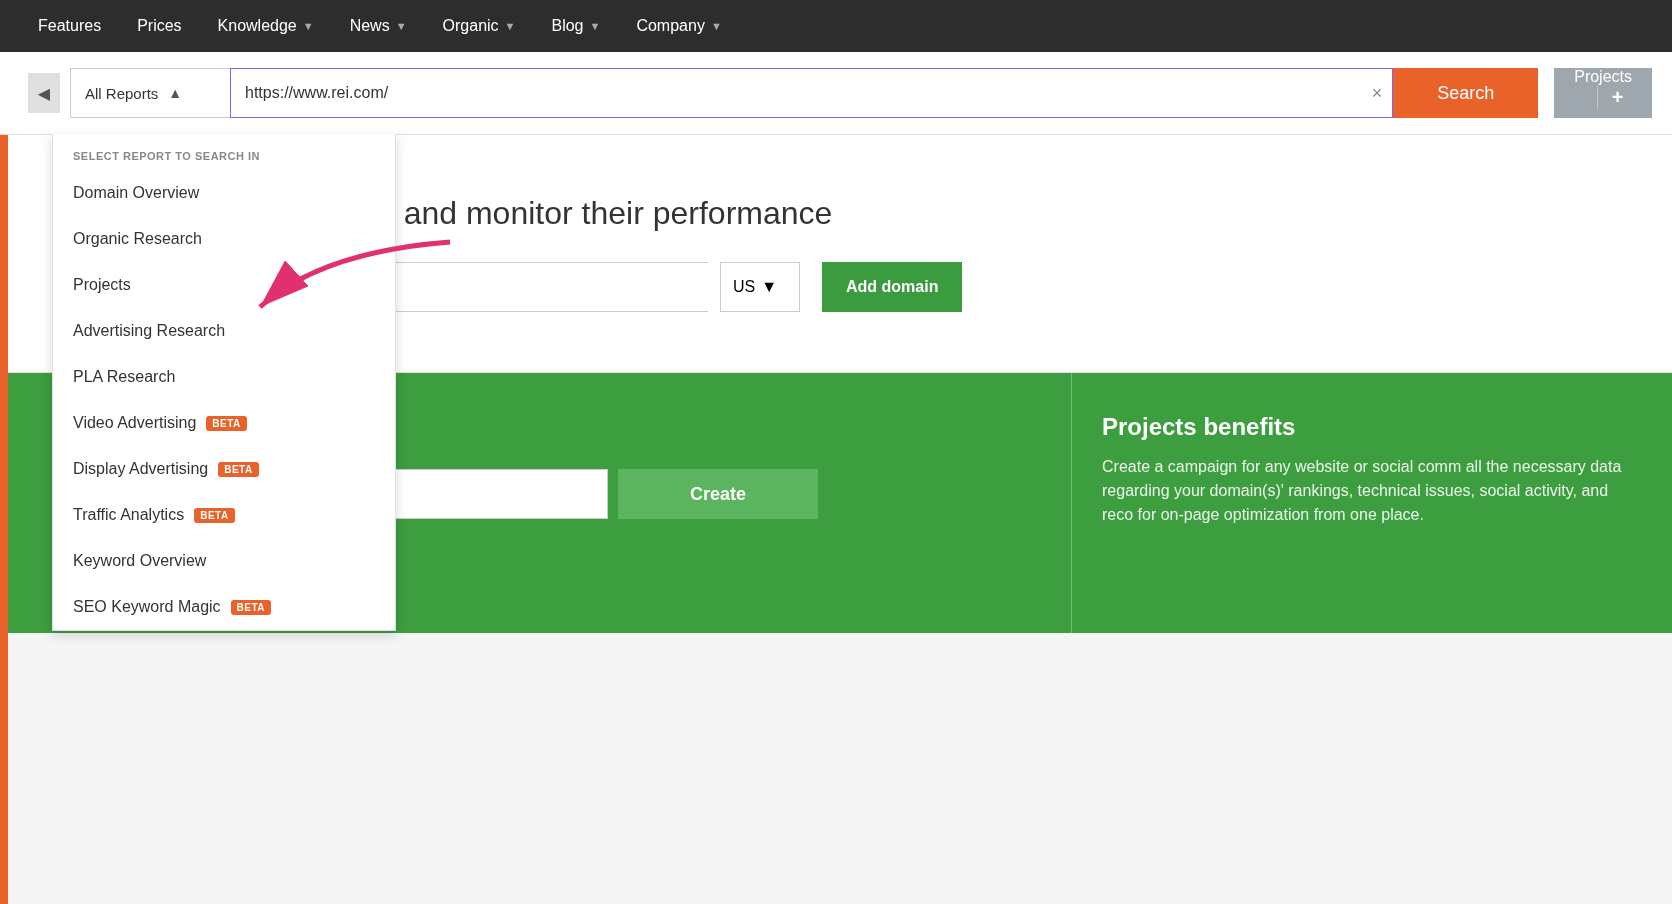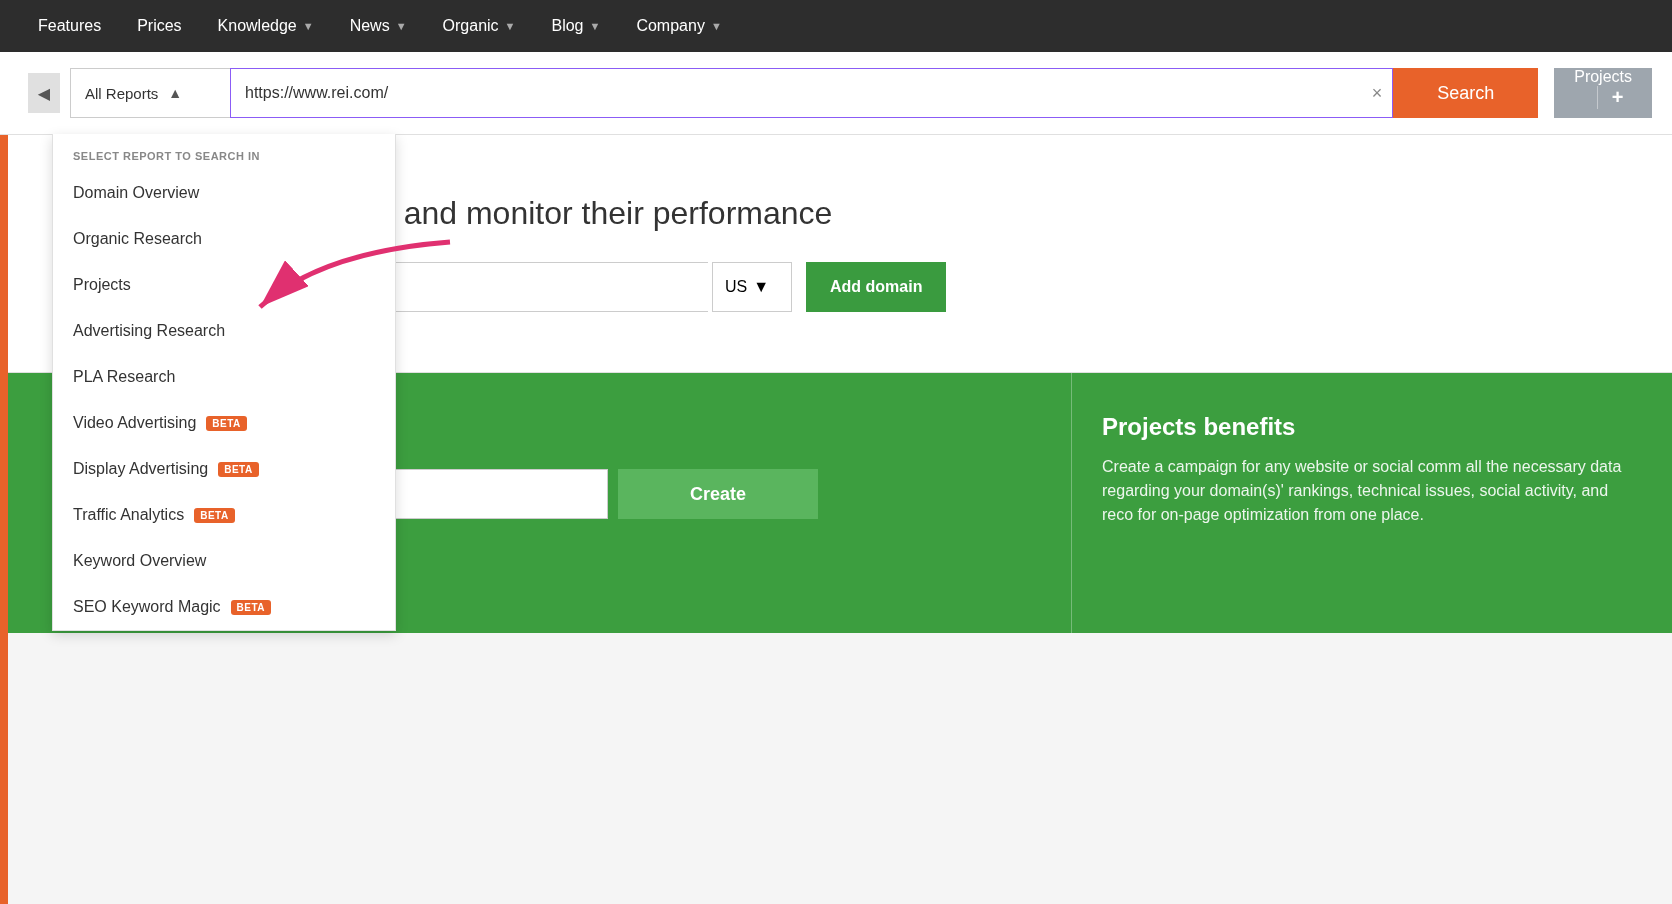--- a/index.html
+++ b/index.html
@@ -207,21 +207,21 @@
     }
     .add-domains-title {
       font-size: 32px;
       color: #333;
       font-weight: 400;
       margin-bottom: 30px;
     }
     .domain-input-row {
       display: flex;
       align-items: center;
-      gap: 4px;
+      gap: 12px;
     }
     .domain-input {
       border: 1px solid #ccc;
       border-right: none;
       height: 50px;
       padding: 0 16px;
       font-size: 16px;
       width: 500px;
       outline: none;
       color: #999;

